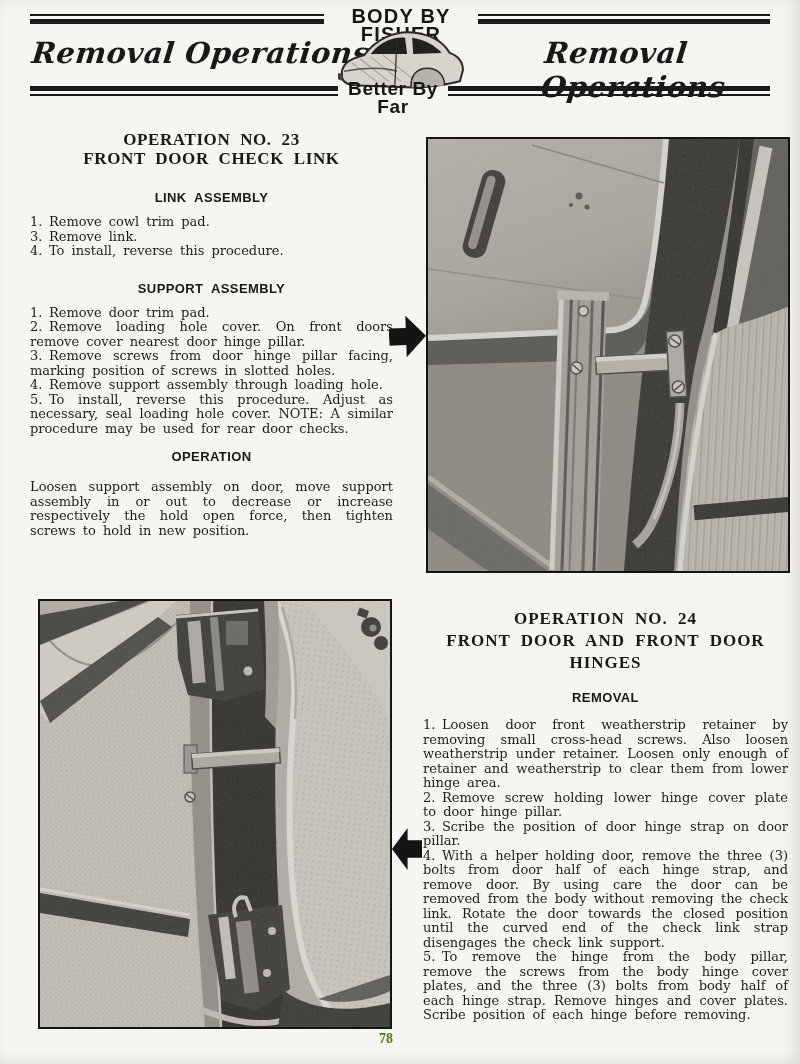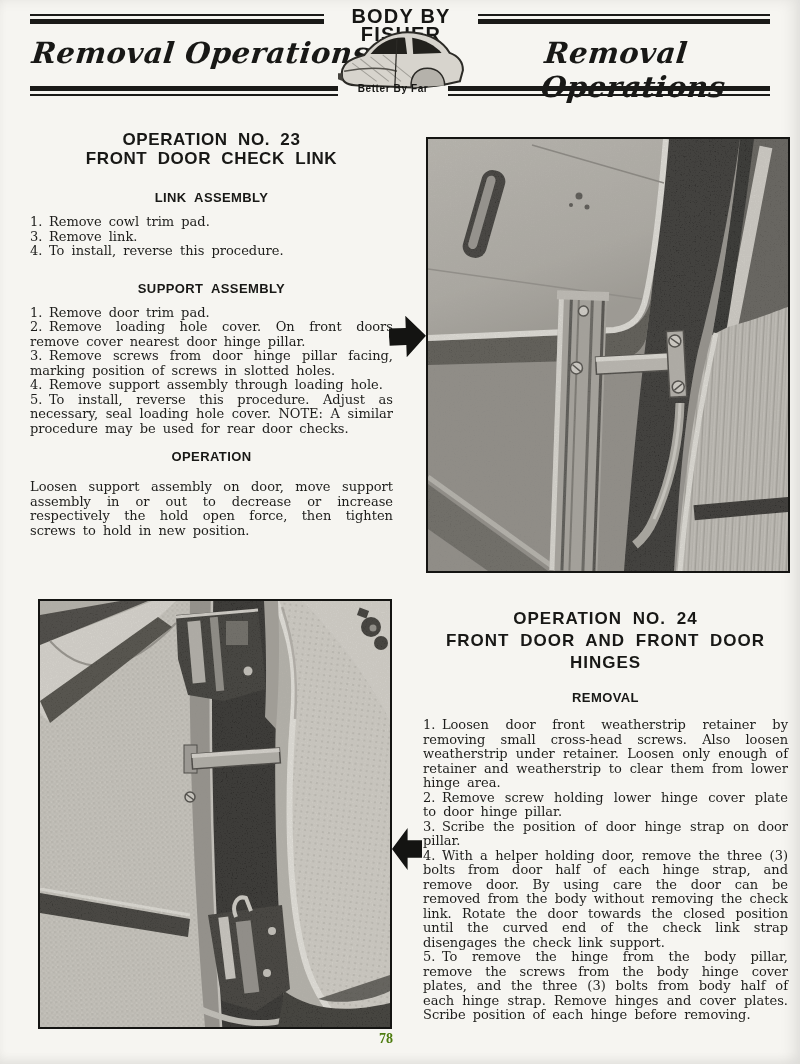--- a/index.html
+++ b/index.html
@@ -5,25 +5,25 @@
   html,body{margin:0;padding:0;background:#dcdbd7;}
   #page{position:relative;width:800px;height:1064px;background:#f6f5f1;overflow:hidden;
         box-shadow:inset -8px 0 14px rgba(0,0,0,.07), inset 0 -5px 10px rgba(0,0,0,.04);
         font-family:"DejaVu Serif",serif;color:#1d1d1b;}
   .abs{position:absolute;}
   
   .rule-down{height:3px;border-top:2px solid #1a1a18;border-bottom:5px solid #1a1a18;}
   .rule-up{height:3px;border-top:5px solid #1a1a18;border-bottom:2px solid #1a1a18;}
   .brand{font-family:"Liberation Sans",sans-serif;font-weight:700;color:#161614;text-align:center;}
   #brand-top{left:326px;top:7px;width:150px;font-size:20px;line-height:18px;letter-spacing:1.2px;}
-  #brand-bottom{left:338px;top:80px;width:110px;font-size:10px;line-height:18px;letter-spacing:.6px;}
+  #brand-bottom{left:338px;top:80px;width:110px;font-size:19px;line-height:18px;letter-spacing:.6px;}
   .script-title{font-family:"DejaVu Serif",serif;font-style:italic;font-weight:700;
                 font-size:29px;line-height:34px;color:#181816;transform:skewX(-6deg);letter-spacing:.5px;}
   
-  .op-title{font-family:Liberation Sans, sans-serif;font-weight:700;font-size:17px;
+  .op-title{font-family:Liberation Serif, serif;font-weight:700;font-size:17px;
             text-align:center;letter-spacing:.6px;word-spacing:5px;color:#181816;}
   .sub{font-family:"Liberation Sans",sans-serif;font-weight:700;font-size:13px;line-height:15px;
        text-align:center;letter-spacing:.4px;word-spacing:4px;color:#181816;}
   .item{font-size:13px;line-height:14.5px;text-align:justify;word-spacing:3px;margin:0;}
   #op23{left:30px;top:130px;width:363px;}
   #op23 .op-title{line-height:19px;}
   #op24{left:423px;top:608px;width:365px;}
   #op24 .op-title{line-height:22px;letter-spacing:1px;}
   
   .photo{border:2px solid #141412;background:#8f8c86;overflow:hidden;}

